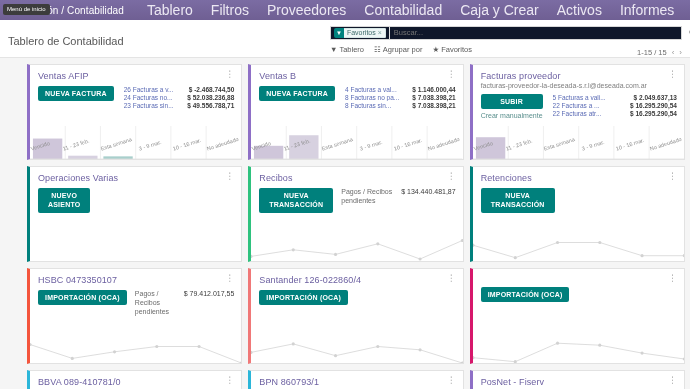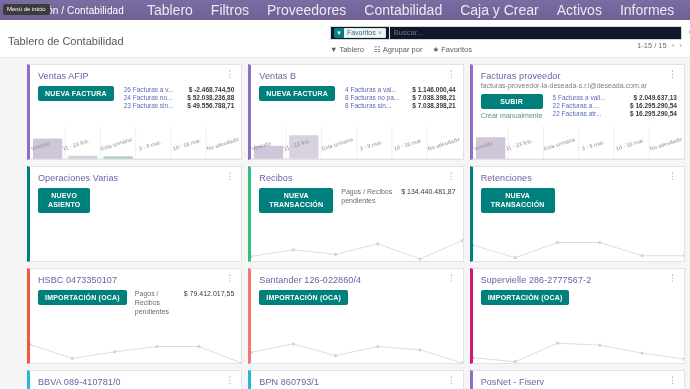--- a/index.html
+++ b/index.html
@@ -85,21 +85,21 @@
   .search-input {
     border: none; outline: none; font-size: 7.5px;
     color: #777; flex: 1; height: 12px;
     border-left: 1px solid #e0e0e0; padding-left: 4px;
     font-family: "Liberation Sans", sans-serif;
     background: transparent;
   }
   .search-magnifier { position: absolute; right: -14px; top: 1px; color: #8b8b8b; font-size: 9px; }
   .cp-buttons { display: flex; align-items: center; gap: 10px; margin-top: 5px; font-size: 7.5px; color: #5a5a5a; }
   .cp-buttons .btn-item { display: flex; align-items: center; gap: 2px; }
-  .cp-pager { position: absolute; right: 8px; bottom: 7px; display: flex; align-items: center; gap: 5px; font-size: 7.5px; color: #6d6d6d; }
+  .cp-pager { position: absolute; right: 8px; bottom: 0; display: flex; align-items: center; gap: 5px; font-size: 7.5px; color: #6d6d6d; }
   .pager-arrow { color: #9a9a9a; font-size: 8px; }
 
   
   .dash {
     padding: 6px 5px 0 19px;
     display: grid;
     grid-template-columns: repeat(3, 1fr);
     gap: 6px 6px;
     height: 331px;
     margin-left: 8px;
@@ -486,21 +486,20 @@
           <circle cx="43.2" cy="13.9" r="1.6" fill="#d2d2d2"></circle>
           <circle cx="86.4" cy="25.7" r="1.6" fill="#d2d2d2"></circle>
           <circle cx="129.6" cy="16.5" r="1.6" fill="#d2d2d2"></circle>
           <circle cx="172.8" cy="19.8" r="1.6" fill="#d2d2d2"></circle>
           <circle cx="216.0" cy="33.0" r="1.6" fill="#d2d2d2"></circle>
         </svg>
       </div>
     </div>
     <div class="card" style="border-left-color: rgb(214, 23, 107);">
       <div class="card-head">
-             <span class="card-title">Supervielle 286-2777567-2</span>
              <span class="kebab">⋮</span>
            </div>
       <div class="card-body">
              <div class="btn-col">
                <button class="btn-primary">
             <div>IMPORTACIÓN (OCA)</div>
           </button>
 
              </div>
       </div>

